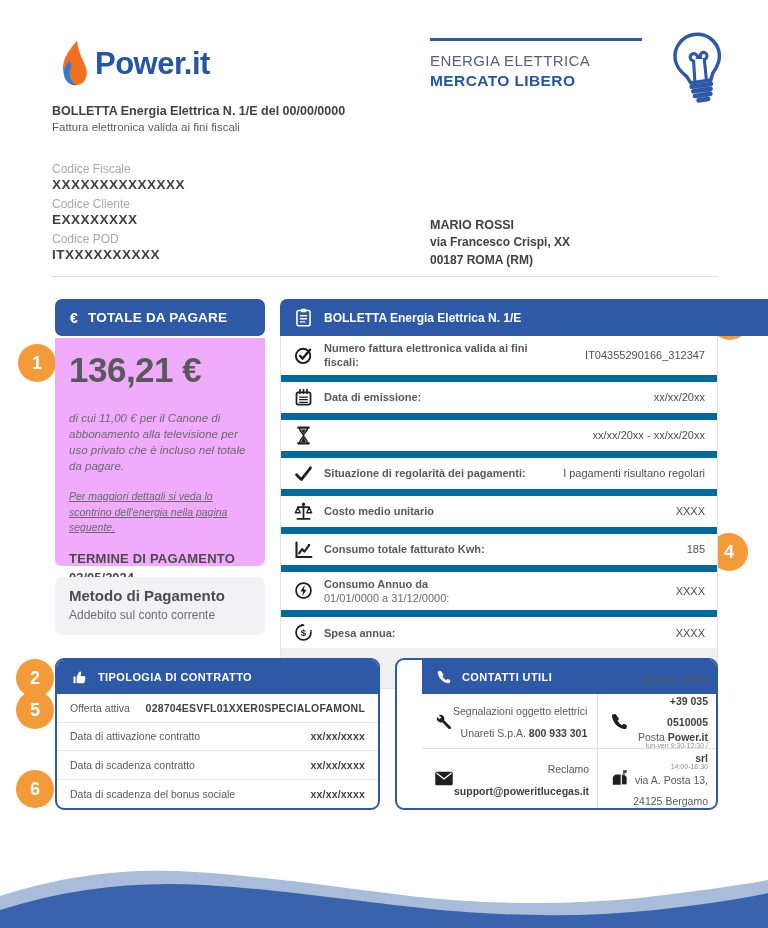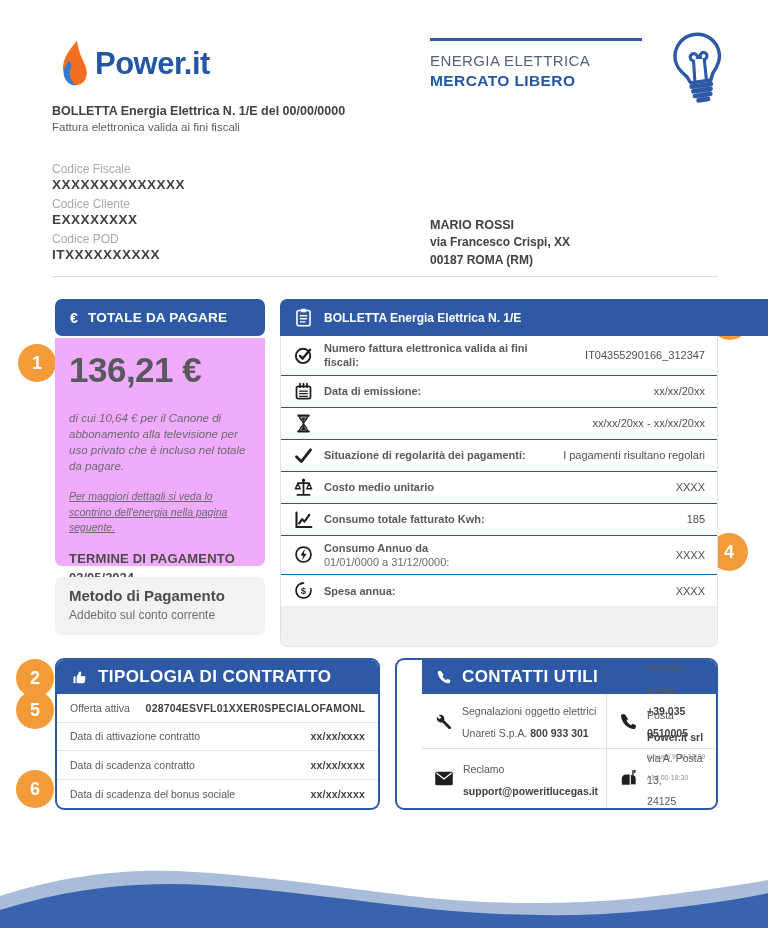--- a/index.html
+++ b/index.html
@@ -41,39 +41,39 @@
   .total-link { font-size:10.5px; font-style:italic; text-decoration:underline; color:#6a6a6a; line-height:1.45; margin-bottom:16px; display:block; }
   .deadline-label { font-size:13px; font-weight:800; color:#4a4a4a; letter-spacing:0.2px; margin-bottom:4px; }
   .deadline-value { font-size:13px; font-weight:600; color:#4a4a4a; }
   .metodo { left:55px; top:577px; width:210px; height:58px; background:#f2f2f4; border-radius:7px; padding:10px 14px; z-index:1; }
   .metodo-title { font-size:15px; font-weight:700; color:#4c4c4c; }
   .metodo-value { font-size:12px; color:#6e6e6e; margin-top:4px; }
 
   
   .bill-head { left:280px; top:299px; width:512px; height:37px; border-radius:7px 7px 0 0; padding:0 13px; font-size:12px; z-index:1; }
   .bill-body { left:280px; top:336px; width:438px; background:#fff; border:1px solid #e3e3e6; border-top:none; border-radius:0 0 7px 7px; z-index:1; }
-  .brow { display:flex; align-items:center; padding:5px 12px; border-bottom:1px solid #0369a1; min-height:31px; }
+  .brow { display:flex; align-items:center; padding:5px 12px; border-bottom:7px solid #0369a1; min-height:31px; }
   .bicon { width:31px; flex:none; display:flex; align-items:center; }
   .blabel { width:235px; flex:none; font-size:11px; font-weight:700; color:#58595b; line-height:1.3; padding-right:8px; }
   .bsublabel { display:block; font-weight:400; color:#6a6a6a; }
   .bval { flex:1; text-align:right; font-size:11px; color:#4f4f51; white-space:nowrap; }
   .brow-empty { height:40px; background:#f0f0f2; border-radius:0 0 7px 7px; }
 
   
   .bottom-box { border:2px solid #2e59a7; border-radius:9px; overflow:hidden; background:#fff; z-index:1; }
   .contract { left:55px; top:658px; width:325px; height:152px; }
   .contacts { left:395px; top:658px; width:323px; height:152px;padding-left:25px; }
-  .bottom-head { height:34px; padding:0 14px; font-size:17px; letter-spacing:0.4px; }
+  .bottom-head { height:34px; padding:0 14px; font-size:11px; letter-spacing:0.4px; }
   .crow { display:flex; justify-content:space-between; align-items:center; height:28.5px; padding:0 13px; border-bottom:1px solid #e6e6e9; }
   .crow:last-child { border-bottom:none; }
   .crow-label { font-size:10.5px; color:#58595b; }
   .crow-value { font-size:10.5px; font-weight:700; color:#414042; letter-spacing:0.2px; }
 
   .cgrid { display:grid; grid-template-columns:1fr 1fr; grid-template-rows:55px 59px; }
-  .ccell { display:flex; align-items:center; gap:9px; padding:6px 8px 6px 12px; border-bottom:1px solid #dfe0e3; }
+  .ccell { display:flex; align-items:center; padding:6px 8px 6px 12px; border-bottom:1px solid #dfe0e3;text-align:right; }
   .ccell:nth-child(odd) { border-right:1px solid #dfe0e3; }
   .ccell:nth-child(3), .ccell:nth-child(4) { border-bottom:none; }
   .ctext { line-height:1.35; }
   .cline { font-size:10.5px; color:#58595b; }
   .cbold { font-size:10.5px; font-weight:700; color:#414042; }
   .ctiny { font-size:7px; color:#8f9093; }
 
   
   .badge { position:absolute; width:38px; height:38px; border-radius:50%; background:#f29b38; color:#fff; font-weight:800; font-size:18px; display:flex; align-items:center; justify-content:center; z-index:0; }
 
@@ -132,21 +132,21 @@
   </div>
 
   <div class="abs divider"></div>
 
   <div class="abs blue-head total-head">
     <span class="euro-glyph">€</span>
     <span>TOTALE DA PAGARE</span>
   </div>
   <div class="abs total-body">
     <div class="amount">136,21 €</div>
-    <div class="total-note">di cui 10,64 € per il Canone di abbonamento alla televisione per uso privato che è incluso nel totale da pagare.</div>
+    <div class="total-note">di cui 11,00 € per il Canone di abbonamento alla televisione per uso privato che è incluso nel totale da pagare.</div>
     <span class="total-link">Per maggiori dettagli si veda lo scontrino dell'energia nella pagina seguente.</span>
     <div class="deadline-label">TERMINE DI PAGAMENTO</div>
     <div class="deadline-value">03/05/2024</div>
   </div>
 
   <div class="abs metodo">
     <div class="metodo-title">Metodo di Pagamento</div>
     <div class="metodo-value">Addebito sul conto corrente</div>
   </div>
 

